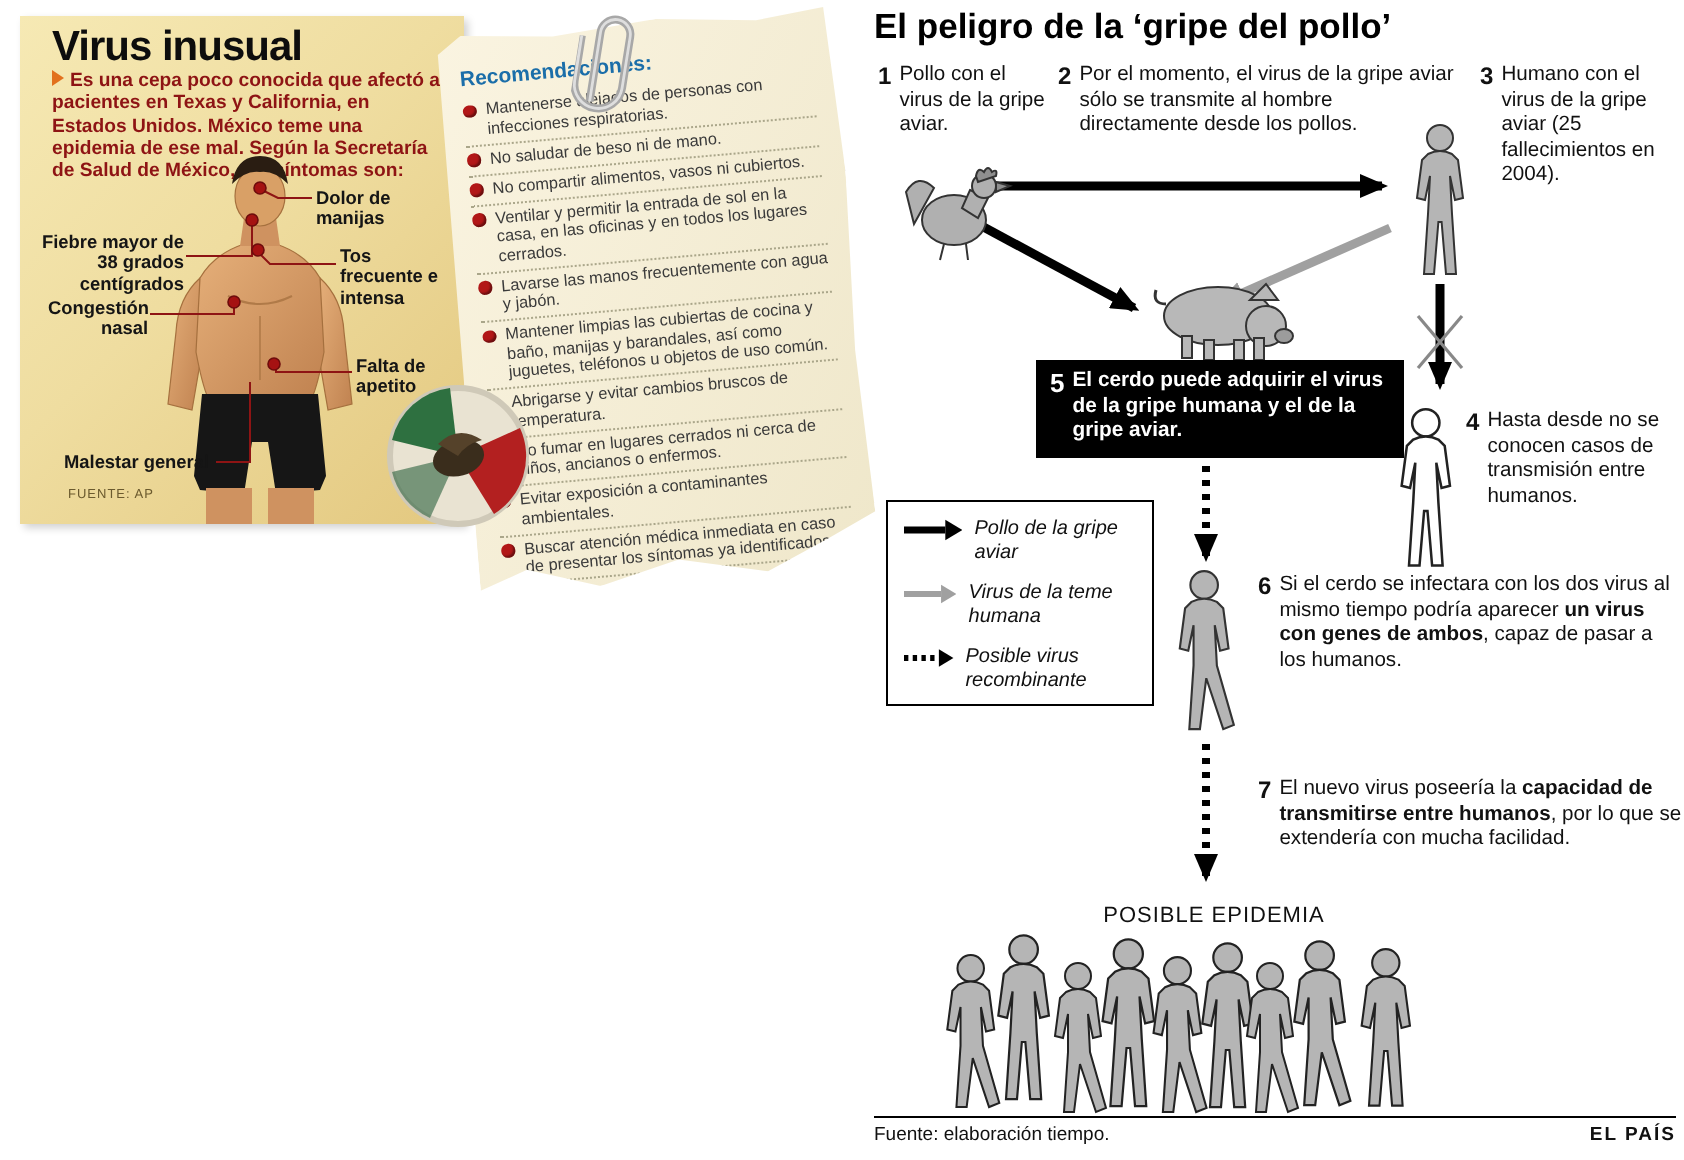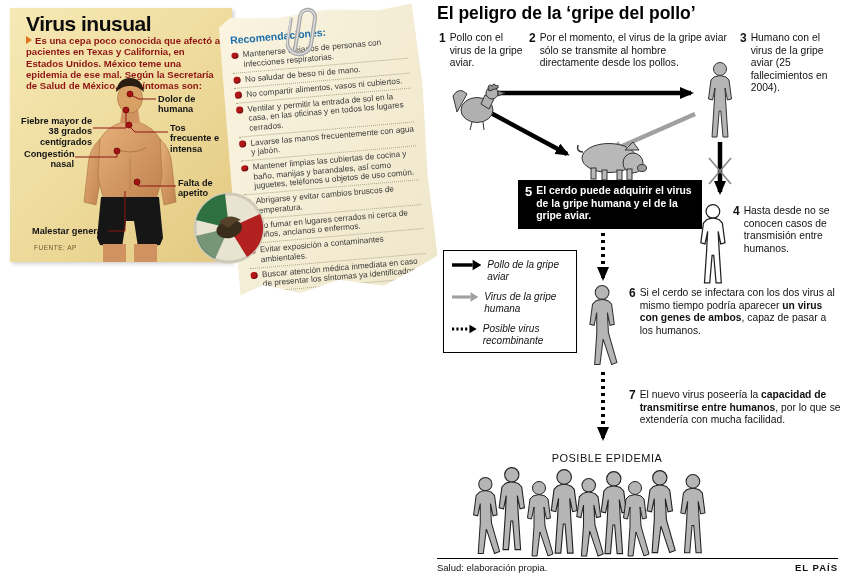--- a/index.html
+++ b/index.html
@@ -105,21 +105,21 @@
       </g>
       <g fill="#a51212" stroke="#6e0c0c" stroke-width="0.8">
         <circle cx="120" cy="86" r="3"></circle>
         <circle cx="116" cy="102" r="3"></circle>
         <circle cx="119" cy="117" r="3"></circle>
         <circle cx="107" cy="143" r="3"></circle>
         <circle cx="127" cy="174" r="3"></circle>
       </g>
     </svg>
 
-    <div class="sym-label sym-right" style="left:148px;top:86px;width:70px">Dolor de humana</div>
+    <div class="sym-label sym-right" style="left:148px;top:86px;width:70px">Dolor de manijas</div>
     <div class="sym-label sym-left" style="left:8px;top:108px;width:74px">Fiebre mayor de 38 grados centígrados</div>
     <div class="sym-label sym-right" style="left:160px;top:115px;width:58px">Tos frecuente e intensa</div>
     <div class="sym-label sym-left" style="left:14px;top:141px;width:50px">Congestión nasal</div>
     <div class="sym-label sym-right" style="left:168px;top:170px;width:48px">Falta de apetito</div>
     <div class="sym-label sym-left" style="left:22px;top:218px;width:80px;text-align:left">Malestar general</div>
     <div class="abs" id="fuente-ap">FUENTE: AP</div>
   </div>
 
   <div class="abs" id="notepad">
     <div id="notepad-inner">
@@ -306,31 +306,31 @@
         <line x1="0" y1="6" x2="24" y2="6" stroke="#000" stroke-width="4"></line>
         <path d="M24,0 L34,6 L24,12 Z" fill="#000"></path>
       </svg>
       <span class="legend-label">Pollo de la gripe aviar</span>
     </div>
     <div class="legend-row">
       <svg width="34" height="12" viewBox="0 0 34 12">
         <line x1="0" y1="6" x2="24" y2="6" stroke="#a0a0a0" stroke-width="4"></line>
         <path d="M24,0 L34,6 L24,12 Z" fill="#a0a0a0"></path>
       </svg>
-      <span class="legend-label">Virus de la gripe humana</span>
+      <span class="legend-label">Virus de la teme humana</span>
     </div>
     <div class="legend-row">
       <svg width="34" height="12" viewBox="0 0 34 12">
         <line x1="0" y1="6" x2="24" y2="6" stroke="#000" stroke-width="4" stroke-dasharray="3 3"></line>
         <path d="M24,0 L34,6 L24,12 Z" fill="#000"></path>
       </svg>
       <span class="legend-label">Posible virus recombinante</span>
     </div>
   </div>
 
   <div class="abs" id="epidemic-label">POSIBLE EPIDEMIA</div>
 
   <div class="abs" id="footer-line"></div>
   <div class="abs" id="footer-row">
-    <span id="footer-source">Salud: elaboración propia.</span>
+    <span id="footer-source">Fuente: elaboración tiempo.</span>
     <span id="footer-credit">EL PAÍS</span>
   </div>
 </div>
 
 </body></html>

